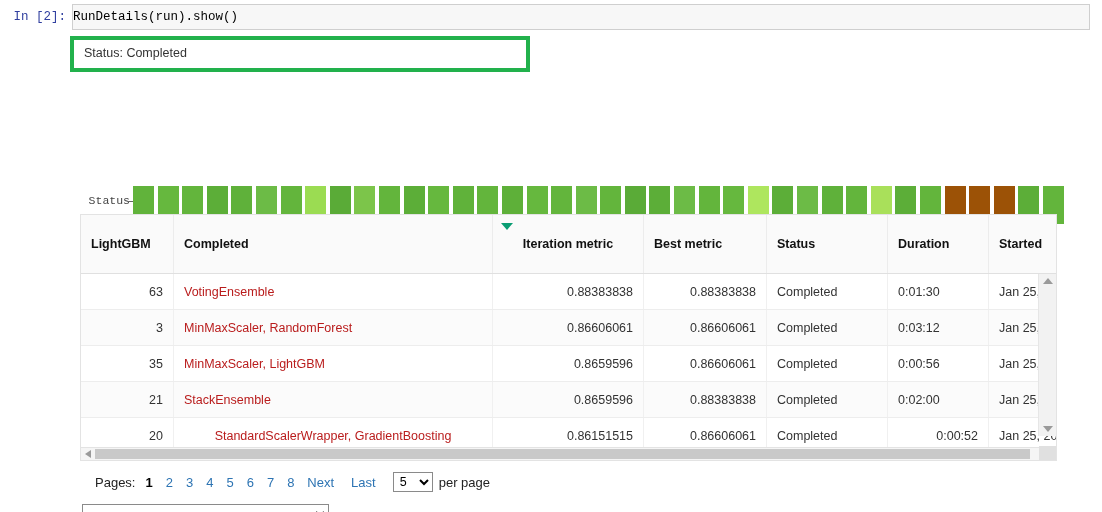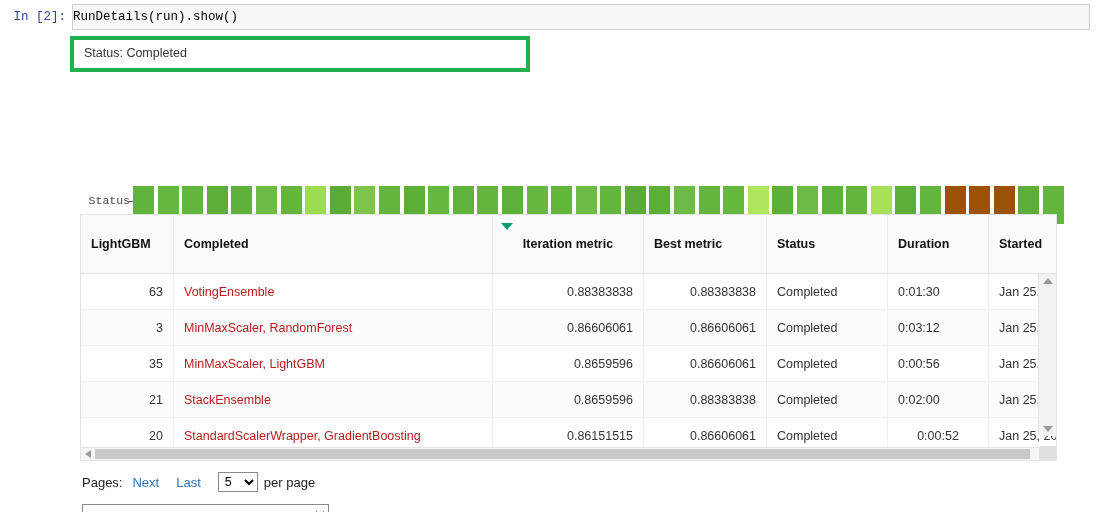--- a/index.html
+++ b/index.html
@@ -232,21 +232,21 @@
   }
 
   
   .pager {
     position: absolute;
     left: 82px; top: 436px;
     display: flex; align-items: center;
     font-size: 13px; color: #222;
     white-space: nowrap;
   }
-  .pager .lbl { margin-right: 10px; }
+  .pager .lbl { margin-right: 10px; margin-left: 13px; }
   .pager .pg {
     color: #2d74b3;
     margin-right: 13px;
     cursor: pointer;
   }
   .pager .pg.current { color: #000; font-weight: bold; }
   .pager .pg.word { margin-right: 17px; }
   .perpage-select {
     font-family: "Liberation Sans", sans-serif;
     font-size: 12.5px;
@@ -372,45 +372,46 @@
               <td style="width: 72px; text-align: right;">21</td>
               <td style="width: 298px; text-align: left;"><span class="link">StackEnsemble</span></td>
               <td style="width: 130px; text-align: right;">0.8659596</td>
               <td style="width: 102px; text-align: right;">0.88383838</td>
               <td style="width: 100px; text-align: left;">Completed</td>
               <td style="width: 80px; text-align: left;">0:02:00</td>
               <td style="width: 178px; text-align: left;">Jan 25, 2021 3:30 PM</td>
             </tr>
             <tr>
               <td style="width: 72px; text-align: right;">20</td>
-              <td style="width: 298px; text-align: left;"><span class="link">StandardScalerWrapper, GradientBoosting</span></td>
+              <td style="width: 298px; text-align: center;"><span class="link">StandardScalerWrapper, GradientBoosting</span></td>
               <td style="width: 130px; text-align: right;">0.86151515</td>
               <td style="width: 102px; text-align: right;">0.86606061</td>
               <td style="width: 100px; text-align: left;">Completed</td>
-              <td style="width: 80px; text-align: center;">0:00:52</td>
+              <td style="width: 80px; text-align: right;">0:00:52</td>
               <td style="width: 178px; text-align: left;">Jan 25, 2021 3:26 PM</td>
             </tr>
           </tbody>
       </table>
 
       <div class="vscroll">
         <div class="arrow-up"></div>
         <div class="vthumb"></div>
         <div class="arrow-down"></div>
       </div>
     </div>
 
     <div class="hscroll">
       <div class="arrow-left"></div>
       <div class="hthumb"></div>
       <div class="corner-box"></div>
     </div>
 
     <div class="pager">
       <span class="lbl">Pages:</span>
+      <span id="page-links"><span class="pg current">1</span><span class="pg">2</span><span class="pg">3</span><span class="pg">4</span><span class="pg">5</span><span class="pg">6</span><span class="pg">7</span><span class="pg">8</span></span>
       <span class="pg word">Next</span>
       <span class="pg word">Last</span>
       <select class="perpage-select" id="perpage"><option value="5">5</option><option value="10">10</option><option value="20">20</option><option value="50">50</option></select>
       <span class="perpage-text">per page</span>
     </div>
 
     <select class="metric-select" id="metricsel"><option value="accuracy">accuracy</option><option value="AUC_weighted">AUC_weighted</option><option value="average_precision_score_weighted">average_precision_score_weighted</option><option value="norm_macro_recall">norm_macro_recall</option><option value="precision_score_weighted">precision_score_weighted</option></select>
 
   </div>
 </div>

